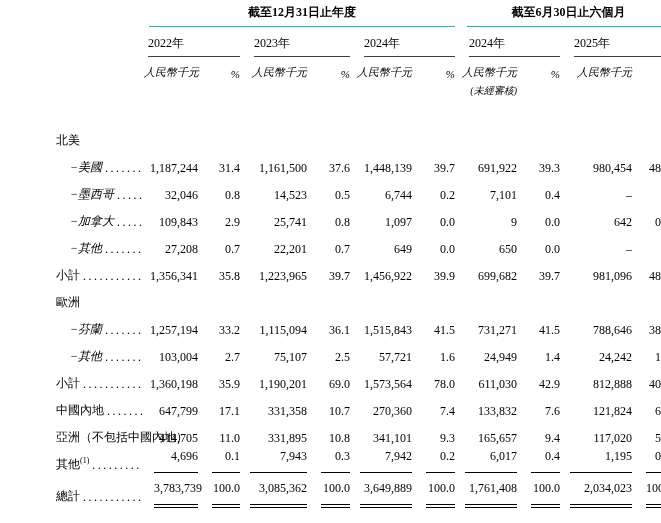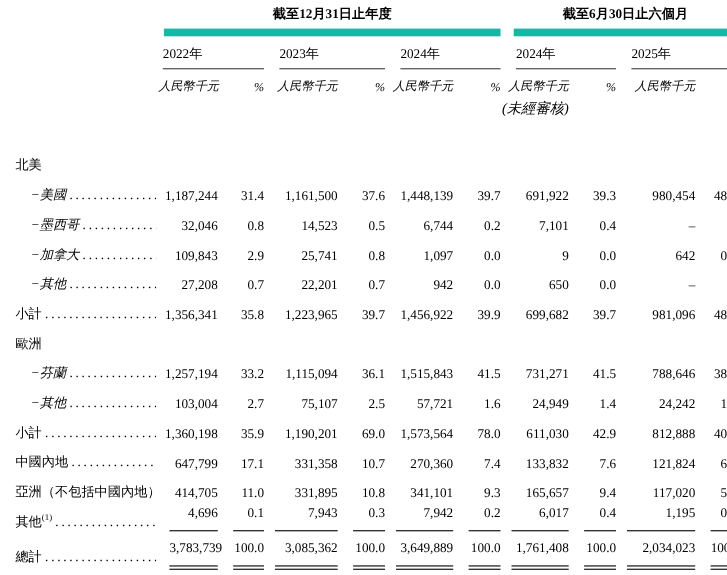--- a/index.html
+++ b/index.html
@@ -15,45 +15,45 @@
     border-collapse: collapse;
     table-layout: fixed;
     width: 658px;
     margin: 4px 0 0 12px;
   }
   td { padding: 0; vertical-align: bottom; }
 
   
   .group-cell div.rule {
     text-align: center; font-weight: bold;
-    border-bottom: 7px solid #14b8a6;
+    border-bottom: 1px solid #14b8a6;
     padding-bottom: 5px;
   }
   .g1 .rule { margin-left: 5px; }
   .g2 .rule { margin-left: 12px; }
   .year-cell div.rule {
     text-align: left; font-weight: normal;
     border-bottom: 1px solid #404040;
     padding-bottom: 4px; padding-top: 8px;
   }
   .y-first .rule { margin-left: 4px; }
   .y-mid .rule   { margin-left: 14px; }
   .subhdr td {
     text-align: right; font-style: italic;
     font-size: 11px;
     padding-top: 8px; white-space: nowrap;
   }
-  .unaudited td { text-align: right; font-style: italic; font-size: 13px; padding-top: 4px; white-space: nowrap; }
+  .unaudited td { text-align: right; font-style: italic; font-size: 10px; padding-top: 4px; white-space: nowrap; }
   .spacer td { height: 24px; }
 
   
   tbody.data td { height: 27px; white-space: nowrap; }
   .num { text-align: right; }
   .bold { font-weight: normal; }
-  .label-cell .cellflex { display: flex; align-items: center; padding-left: 2px; }
+  .label-cell .cellflex { display: flex; align-items: flex-end; padding-left: 2px; margin-left: 42px; }
   .r-item .cellflex { padding-left: 16px; }
   .r-item .lbl { font-style: italic; }
   .lbl { flex: 0 0 auto; }
   .lbl sup { font-size: 8px; line-height: 0; }
   .dots {
     flex: 1 1 auto; overflow: hidden; white-space: nowrap;
     letter-spacing: 2.5px; padding-left: 3px; margin-right: 2px;
   }
   
   .ul { border-bottom: 1px solid #000; padding-bottom: 8px; }
@@ -201,21 +201,21 @@
         <td class="label-cell">
           <div class="cellflex">
             <span class="lbl">−其他</span>
             <span class="dots">............................................................</span>
           </div>
         </td>
         <td class="num amt">27,208</td>
         <td class="num pct">0.7</td>
         <td class="num amt">22,201</td>
         <td class="num pct">0.7</td>
-        <td class="num amt">942</td>
+        <td class="num amt">649</td>
         <td class="num pct">0.0</td>
         <td class="num amt">650</td>
         <td class="num pct">0.0</td>
         <td class="num amt">–</td>
         <td class="num pct">–</td>
       </tr>
       <tr class="r-subtotal">
         <td class="label-cell">
           <div class="cellflex">
             <span class="lbl">小計</span>

